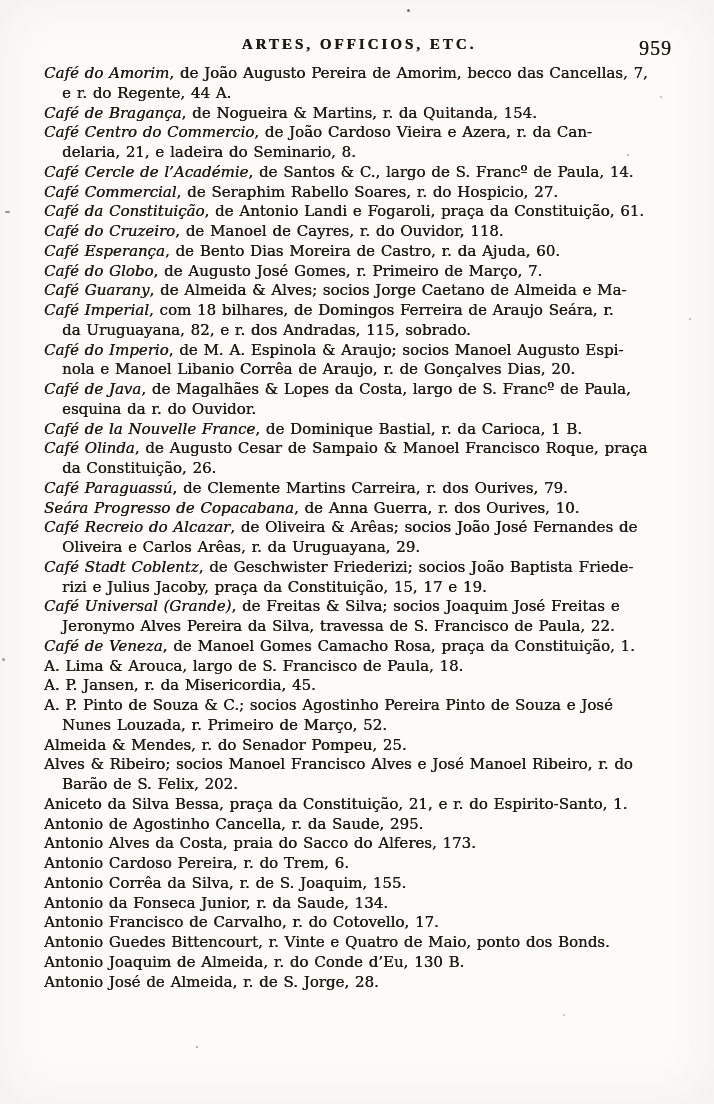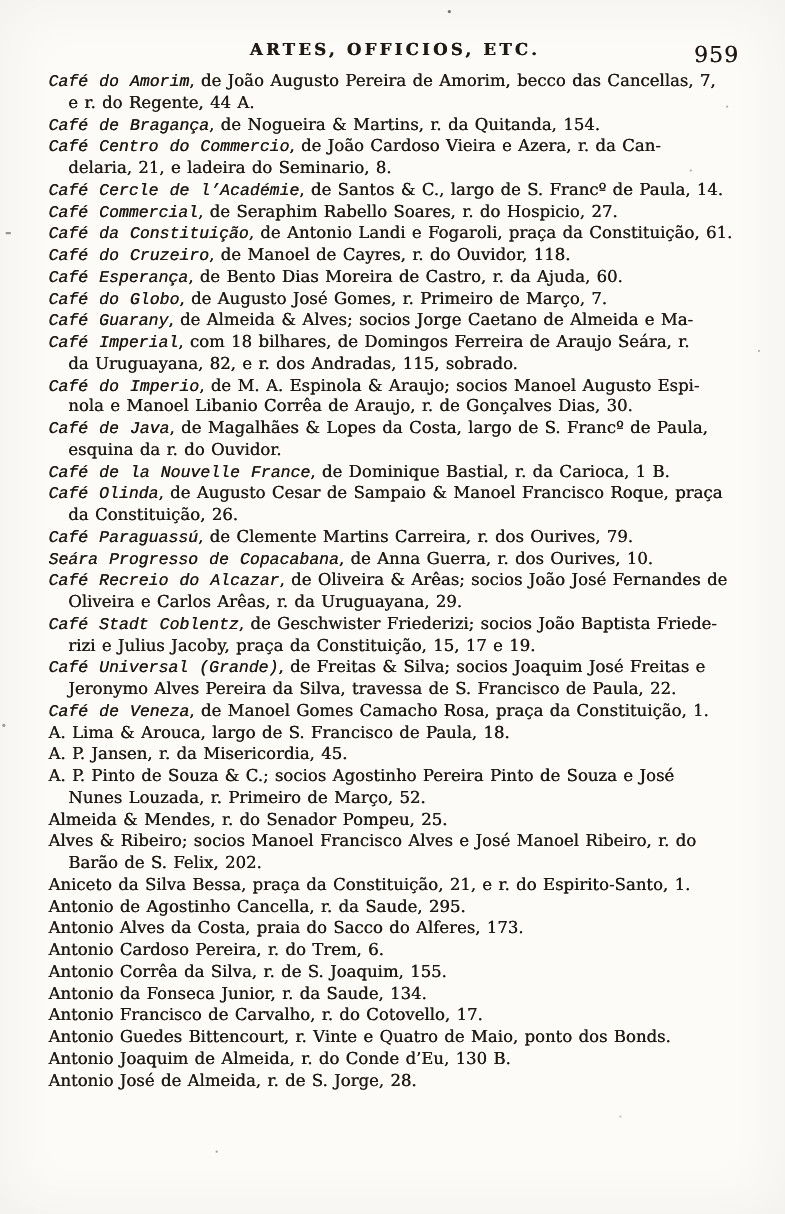--- a/index.html
+++ b/index.html
@@ -11,21 +11,21 @@
   .page {
     position: relative;
     width: 714px; height: 1104px;
     background: var(--paper, #fcfbf8);
     color: var(--ink, #201a14);
     overflow: hidden;
     box-shadow: inset 0 0 55px rgba(60,50,30,0.06);
   }
   .header-row {
     position: absolute;
-    top: 34px; left: 44px; width: 630px; height: 24px;
+    top: 34px; left: 44px; width: 630px; height: 24px; font-family: Liberation Serif, serif;
   }
   .header-title {
     position: absolute; left: 0; right: 0; top: 2px;
     text-align: center;
     font-weight: bold;
     font-size: 15px;
     letter-spacing: 3px;
     text-shadow: 0.4px 0 0 currentColor;
     white-space: nowrap;
   }
@@ -41,21 +41,21 @@
   }
   .line {
     height: 19.75px;
     line-height: 19.75px;
     font-size: 15px;
     white-space: nowrap;
     word-spacing: 1px;
     text-shadow: 0.3px 0 0 currentColor;
   }
   .line.ind { padding-left: 18px; }
-  .em { font-style: italic; font-family: Liberation Mono, monospace; }
+  .em { font-style: italic; }
   .speck {
     position: absolute;
     background: #4a4440;
     border-radius: 50%;
   }
 </style>
 </head>
 <body>
 
 <div class="page">
@@ -73,21 +73,21 @@
       <div class="line"><span class="em">Café Cercle de l’Académie</span><span>, de Santos &amp; C., largo de S. Francº de Paula, 14.</span></div>
       <div class="line"><span class="em">Café Commercial</span><span>, de Seraphim Rabello Soares, r. do Hospicio, 27.</span></div>
       <div class="line"><span class="em">Café da Constituição</span><span>, de Antonio Landi e Fogaroli, praça da Constituição, 61.</span></div>
       <div class="line"><span class="em">Café do Cruzeiro</span><span>, de Manoel de Cayres, r. do Ouvidor, 118.</span></div>
       <div class="line"><span class="em">Café Esperança</span><span>, de Bento Dias Moreira de Castro, r. da Ajuda, 60.</span></div>
       <div class="line"><span class="em">Café do Globo</span><span>, de Augusto José Gomes, r. Primeiro de Março, 7.</span></div>
       <div class="line"><span class="em">Café Guarany</span><span>, de Almeida &amp; Alves; socios Jorge Caetano de Almeida e Ma-</span></div>
       <div class="line"><span class="em">Café Imperial</span><span>, com 18 bilhares, de Domingos Ferreira de Araujo Seára, r.</span></div>
       <div class="line ind"><span>da Uruguayana, 82, e r. dos Andradas, 115, sobrado.</span></div>
       <div class="line"><span class="em">Café do Imperio</span><span>, de M. A. Espinola &amp; Araujo; socios Manoel Augusto Espi-</span></div>
-      <div class="line ind"><span>nola e Manoel Libanio Corrêa de Araujo, r. de Gonçalves Dias, 30.</span></div>
+      <div class="line ind"><span>nola e Manoel Libanio Corrêa de Araujo, r. de Gonçalves Dias, 20.</span></div>
       <div class="line"><span class="em">Café de Java</span><span>, de Magalhães &amp; Lopes da Costa, largo de S. Francº de Paula,</span></div>
       <div class="line ind"><span>esquina da r. do Ouvidor.</span></div>
       <div class="line"><span class="em">Café de la Nouvelle France</span><span>, de Dominique Bastial, r. da Carioca, 1 B.</span></div>
       <div class="line"><span class="em">Café Olinda</span><span>, de Augusto Cesar de Sampaio &amp; Manoel Francisco Roque, praça</span></div>
       <div class="line ind"><span>da Constituição, 26.</span></div>
       <div class="line"><span class="em">Café Paraguassú</span><span>, de Clemente Martins Carreira, r. dos Ourives, 79.</span></div>
       <div class="line"><span class="em">Seára Progresso de Copacabana</span><span>, de Anna Guerra, r. dos Ourives, 10.</span></div>
       <div class="line"><span class="em">Café Recreio do Alcazar</span><span>, de Oliveira &amp; Arêas; socios João José Fernandes de</span></div>
       <div class="line ind"><span>Oliveira e Carlos Arêas, r. da Uruguayana, 29.</span></div>
       <div class="line"><span class="em">Café Stadt Coblentz</span><span>, de Geschwister Friederizi; socios João Baptista Friede-</span></div>

